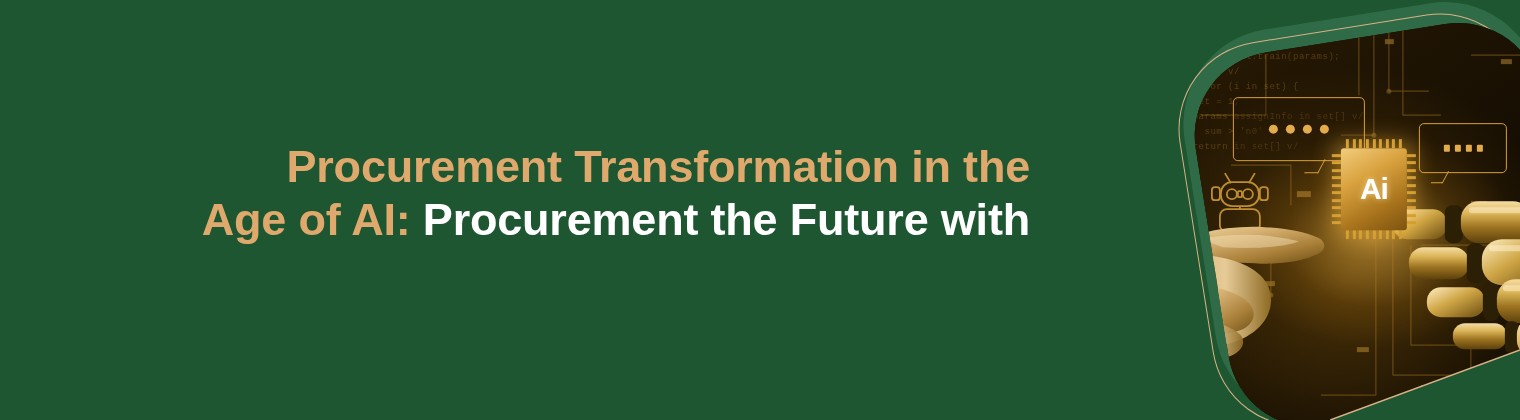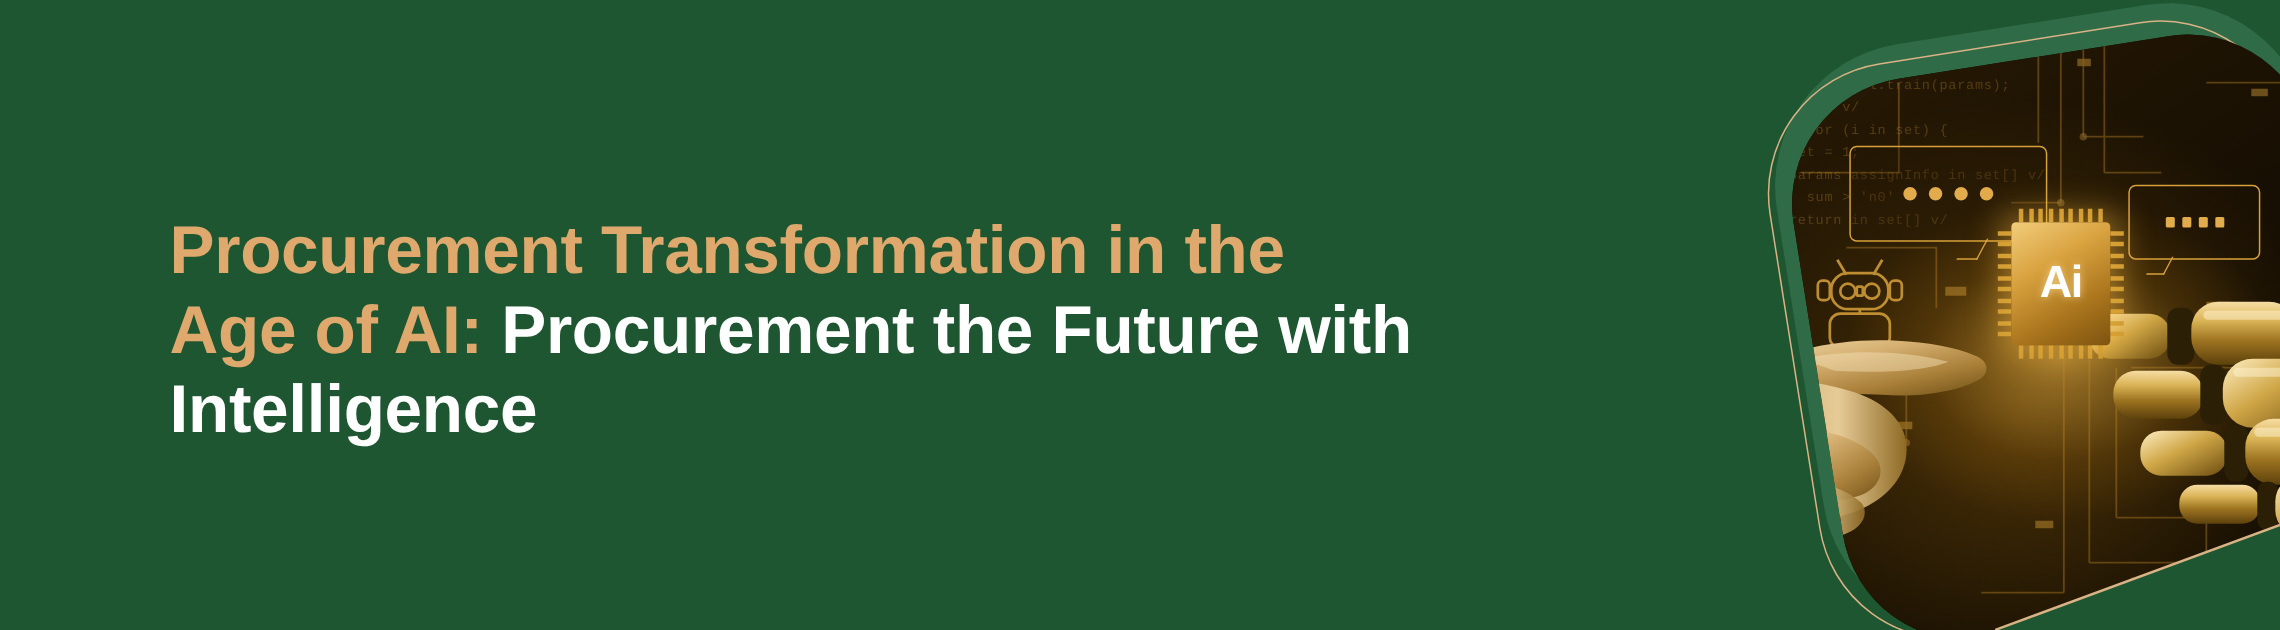--- a/index.html
+++ b/index.html
@@ -15,24 +15,25 @@
     position: relative;
     width: 1520px;
     height: 420px;
     background: #1d5630;
     overflow: hidden;
   }
 
   
   .headline-wrap {
     position: absolute;
-    left: 113px;
+    left: 100px;
     top: 140px;
     width: 930px;
     z-index: 5;
+    text-align: right;
   }
   .headline {
     margin: 0;
     font-size: 45px;
     line-height: 53px;
     font-weight: bold;
     letter-spacing: -0.2px;
     color: #ffffff;
   }
   .headline .accent {
@@ -244,21 +245,21 @@
     z-index: 3;
     pointer-events: none;
   }
 </style>
 </head>
 <body>
 
 <div class="banner">
 
   <div class="headline-wrap">
-    <h1 class="headline"><span class="accent">Procurement Transformation in the</span><br><span class="accent">Age of AI:</span><span> Procurement the Future with</span><br><span>Intelligence</span></h1>
+    <h1 class="headline"><span class="accent">Procurement Transformation in the</span><br><span class="accent">Age of AI:</span><span> Procurement the Future with</span><br></h1>
   </div>
 
   <div class="art-cluster">
 
     <div class="art-backplate"></div>
     <div class="art-outline"></div>
 
     <div class="art-frame">
       <div class="art-inner">
 

